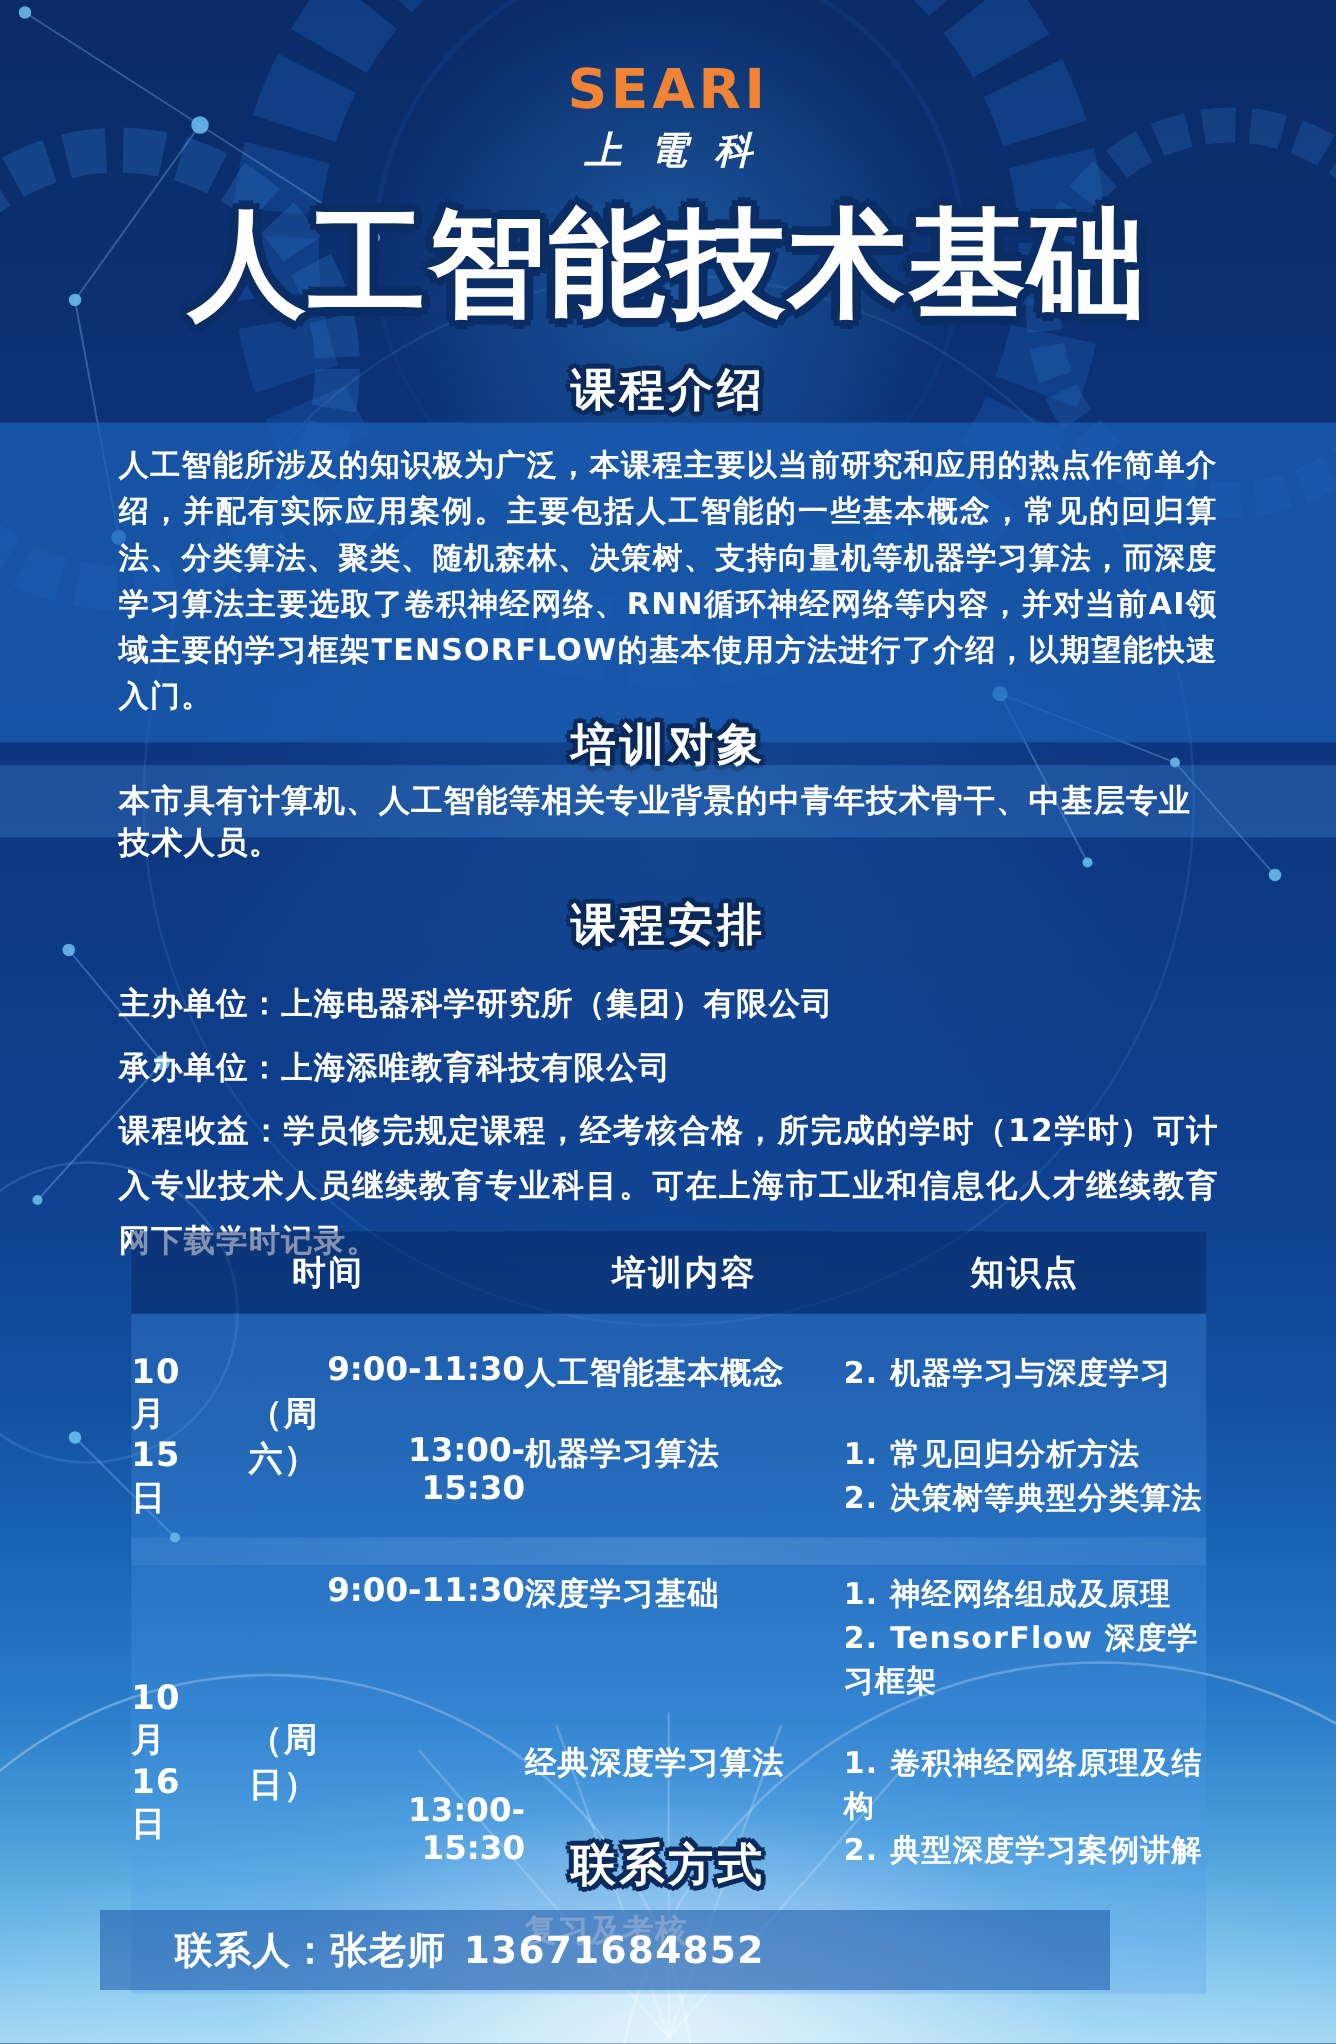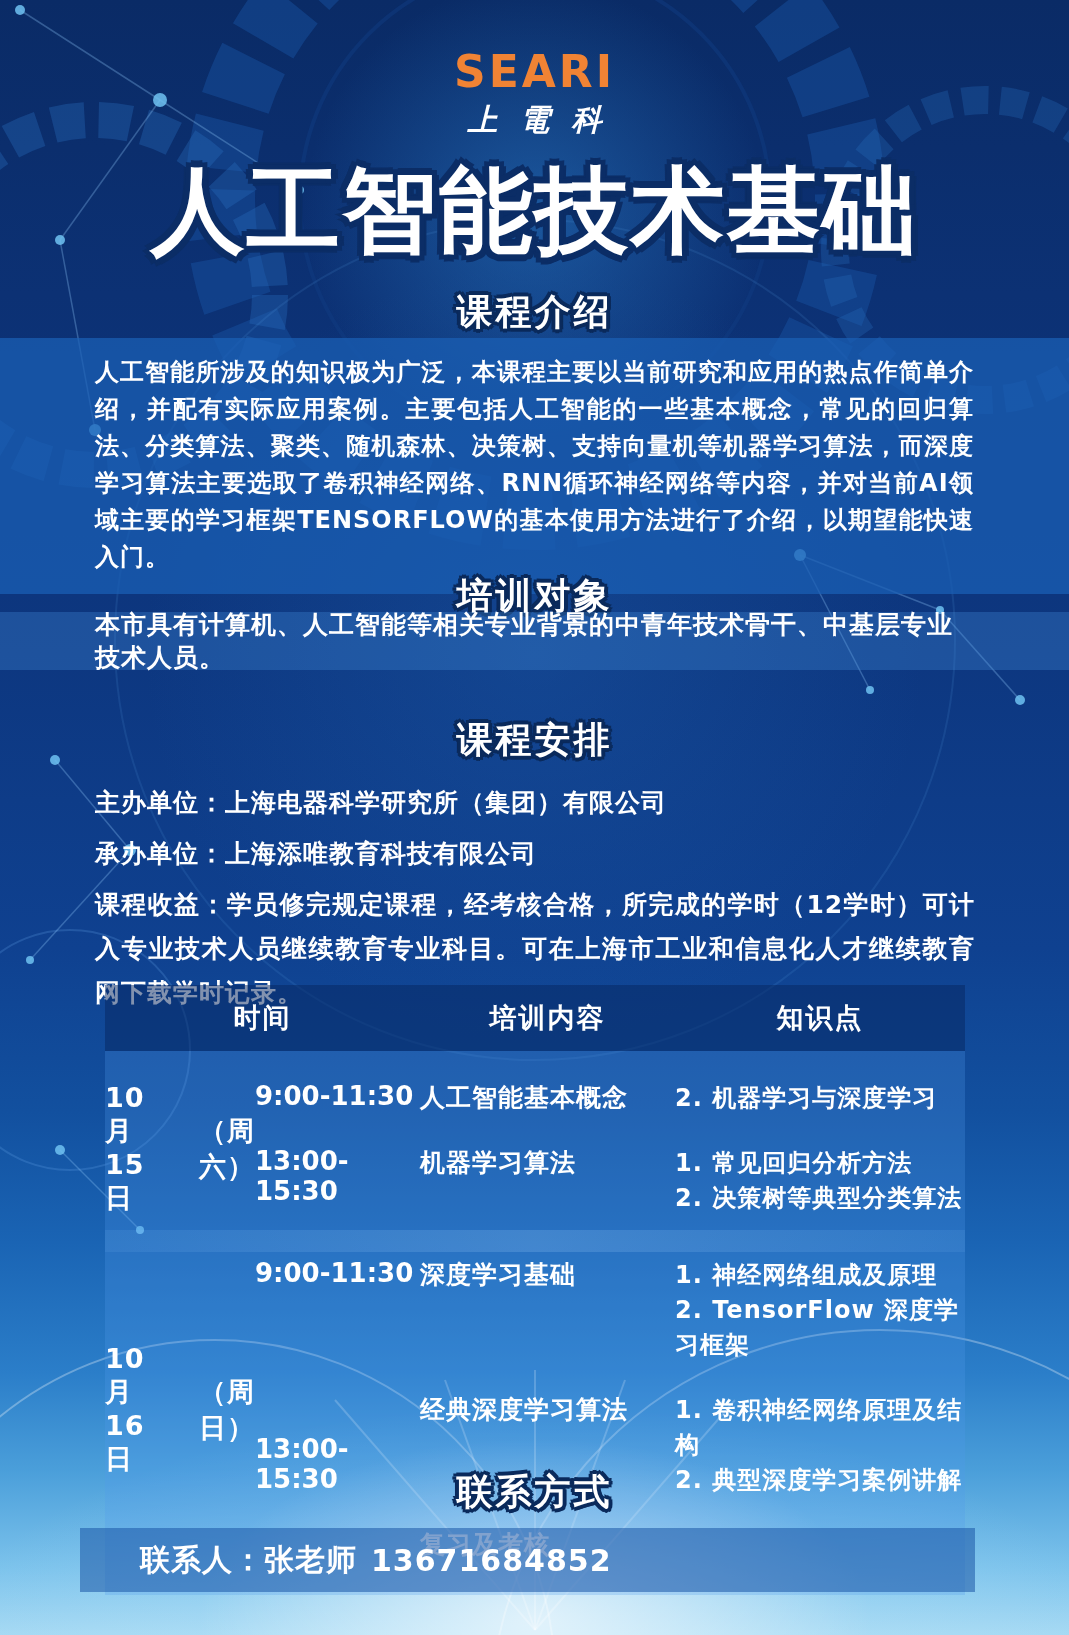--- a/index.html
+++ b/index.html
@@ -43,45 +43,45 @@
   .h-intro{top:288px;} .h-aud{top:572px;} .h-sched{top:716px;} .h-contact{top:1468px;}
 
   
   .intro-panel{top:338px;left:0;width:1069px;box-sizing:border-box;
     padding:16px 95px 18px;background:rgba(27,95,181,.72);}
   .intro-panel p{margin:0;font-size:24px;line-height:37px;letter-spacing:1px;
     text-align:justify;font-weight:bold;}
 
   
   .aud-band{top:612px;left:0;width:1069px;box-sizing:border-box;height:58px;
-    padding:0 95px;display:flex;align-items:center;background:rgba(70,145,225,.30);}
+    padding:12px 95px;display:flex;align-items:flex-start;background:rgba(70,145,225,.30);}
   .aud-band span{font-size:25px;letter-spacing:1px;}
 
   
   .sched-info{top:781px;left:95px;width:880px;}
   .info-line{font-size:25px;line-height:44px;letter-spacing:1px;margin-bottom:7px;text-align:justify;}
 
   
   .table{top:985px;left:105px;width:860px;}
   .thead{display:grid;grid-template-columns:315px 255px 290px;height:66px;align-items:center;
     background:rgba(6,38,96,.50);text-align:center;font-size:27px;letter-spacing:2px;}
   .tbody{background:rgba(80,155,235,.26);padding:24px 0 20px;}
   .tgroup{display:grid;grid-template-columns:150px 165px 255px 290px;row-gap:30px;padding:6px 0 14px;}
-  .c1{grid-column:1;} .c2{grid-column:2;} .c3{grid-column:3;} .c4{grid-column:4;}
+  .c1{grid-column:1;} .c2{grid-column:2;text-align:right;} .c3{grid-column:3;} .c4{grid-column:4;}
   .r1{grid-row:1;} .r2{grid-row:2;} .r3{grid-row:3;}
   .date-cell{display:flex;flex-direction:row;align-items:center;justify-content:flex-start;gap:38px;
     font-size:27px;letter-spacing:1px;}
   .span2{grid-row:1/span 2;} .span3{grid-row:1/span 3;}
   .t-time{font-size:26px;} .t-content{font-size:25px;letter-spacing:1px;}
   .t-points{font-size:24px;line-height:35px;letter-spacing:1px;}
   .align-low{align-self:end;padding-bottom:4px;}
   .tgap{height:22px;background:linear-gradient(90deg,rgba(140,200,255,.10),rgba(170,215,255,.20),rgba(140,200,255,.10));}
 
   
-  .contact-bar{top:1528px;left:80px;width:895px;height:64px;box-sizing:border-box;
+  .contact-bar{top:1528px;left:80px;width:808px;height:64px;box-sizing:border-box;
     background:rgba(25,85,165,.55);display:flex;align-items:center;padding-left:60px;
     font-size:30px;letter-spacing:1px;}
   .contact-bar .gap{width:14px;}
 </style>
 </head>
 <body>
 
 <div class="poster">
 
   <svg class="decor" width="1069" height="1635" viewBox="0 0 1069 1635">

